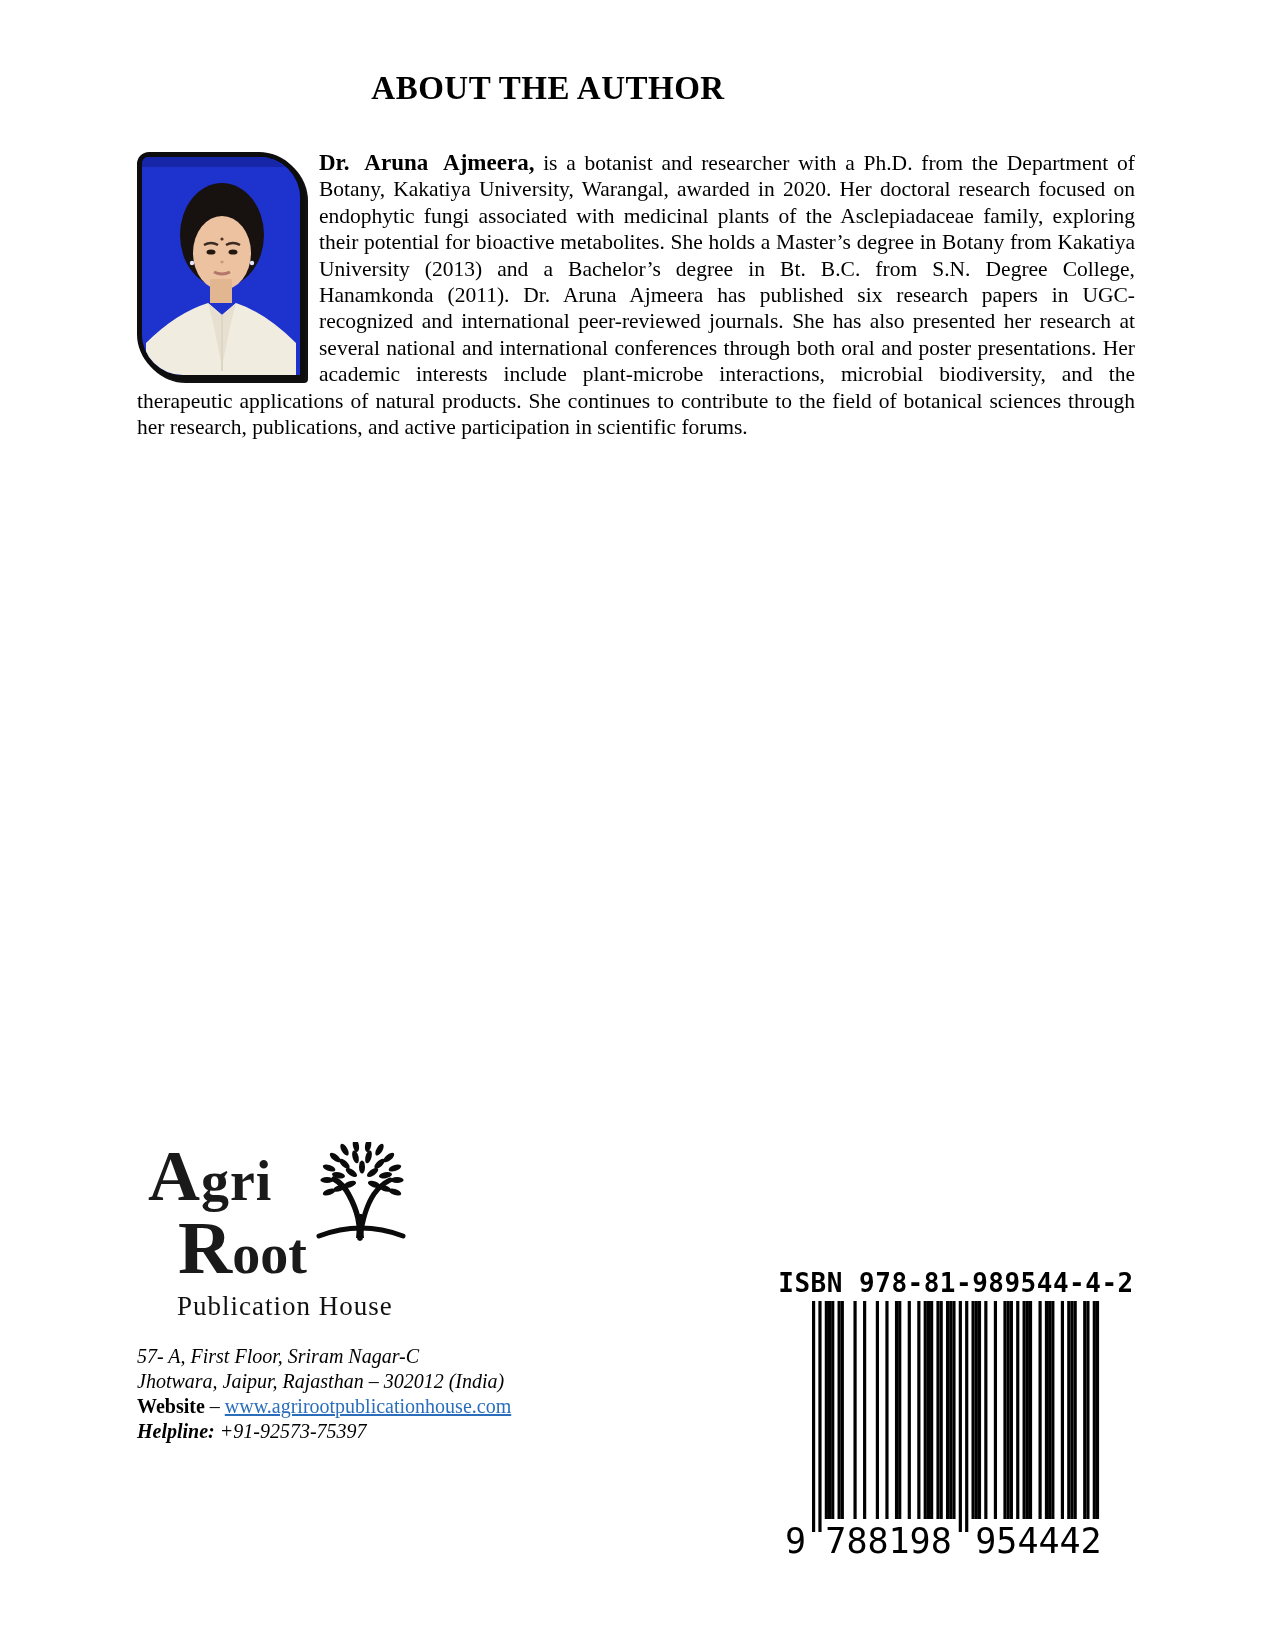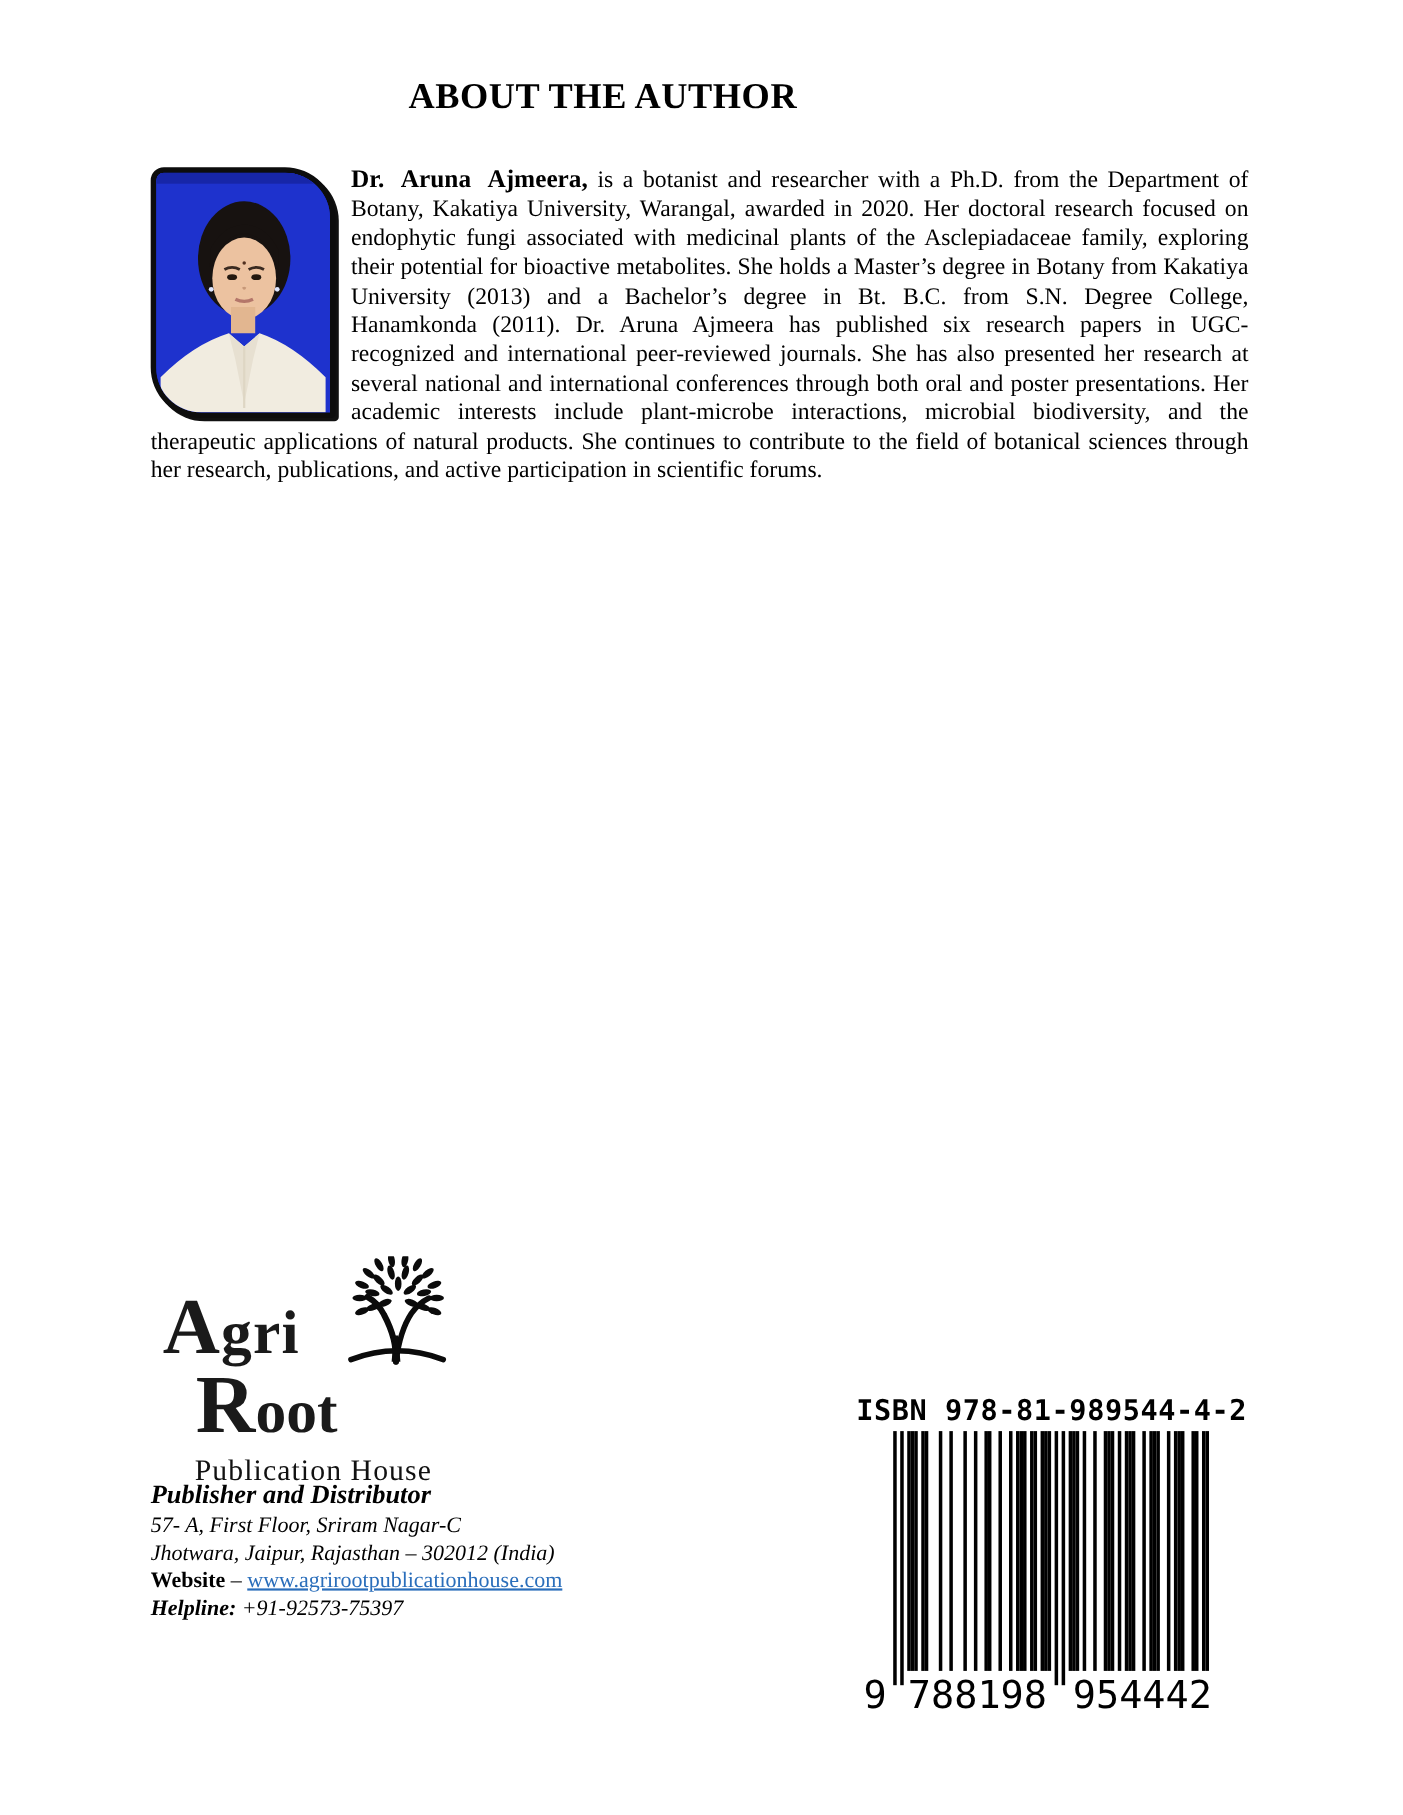--- a/index.html
+++ b/index.html
@@ -17,21 +17,21 @@
   .photo-frame { float:left; width:168px; height:228px; margin:2px 14px 4px 0;
                  border:5px solid #0d0d0d; border-radius:12px 46px 4px 46px;
                  overflow:hidden; background:#1e32cd; box-shadow:3px 3px 0 #111; }
   .photo-frame svg { display:block; width:100%; height:100%; }
 
   .bio-lead { font-weight:bold; font-size:23px; word-spacing:7px; }
 
   
   .logo { position:absolute; left:137px; top:1140px; width:300px; }
   .logo-line { display:block; font-weight:600; color:#1a1a1a; line-height:1; }
-  .logo-agri { font-size:56px; margin-left:11px; letter-spacing:1px; margin-top:30px; }
+  .logo-agri { font-size:56px; margin-left:11px; letter-spacing:1px; }
   .logo-agri::first-letter { font-size:72px; }
   .logo-root { font-size:56px; margin-left:41px; margin-top:-2px; letter-spacing:0; }
   .logo-root::first-letter { font-size:75px; }
   .logo-sub { display:block; font-size:27px; margin-left:40px; margin-top:6px;
               letter-spacing:1px; color:#111; }
   .tree { position:absolute; left:178px; top:2px; width:92px; height:100px; }
 
   
   .publisher { position:absolute; left:137px; top:1344px; width:620px; font-size:20px; }
   .pub-label   { font-size:23px; font-weight:bold; line-height:27px; }
@@ -126,21 +126,20 @@
         <ellipse cx="79.9" cy="50.0" rx="6.6" ry="3" transform="rotate(20.0 79.9 50.0)"></ellipse>
       </g>
     <path d="M45 96 C45 82 43 70 34 53 C30 45 26 41 19 37" stroke="#0b0b0b" stroke-width="5.5" stroke-linecap="round" fill="none"></path>
     <path d="M45 96 C47 80 51 64 59 52 C64 45 69 41 75 38" stroke="#0b0b0b" stroke-width="5" stroke-linecap="round" fill="none"></path>
     <path d="M41 96 L49 96 L47 72 L43 72 Z" fill="#0b0b0b"></path>
     <path d="M4 94 Q46 78 88 94" stroke="#0b0b0b" stroke-width="5" fill="none" stroke-linecap="round"></path>
   </svg>
 </div>
 
 <div class="publisher">
-  <div class="pub-role">Publisher and Distributor</div>
   <div class="pub-line">57- A, First Floor, Sriram Nagar-C</div>
   <div class="pub-line">Jhotwara, Jaipur, Rajasthan – 302012 (India)</div>
   <div class="pub-line-up"><span class="lbl-b">Website</span><span> – </span><a class="doc-link" href="#">www.agrirootpublicationhouse.com</a></div>
   <div class="pub-line"><span class="lbl-bi">Helpline:</span><span> +91-92573-75397</span></div>
 </div>
 
 <div class="isbn-label">ISBN 978-81-989544-4-2</div>
 <div class="barcode-wrap">
   <svg id="barcode-svg" width="342" height="256">
       <rect x="30.00" y="0" width="3.19" height="231" fill="#000"></rect>

